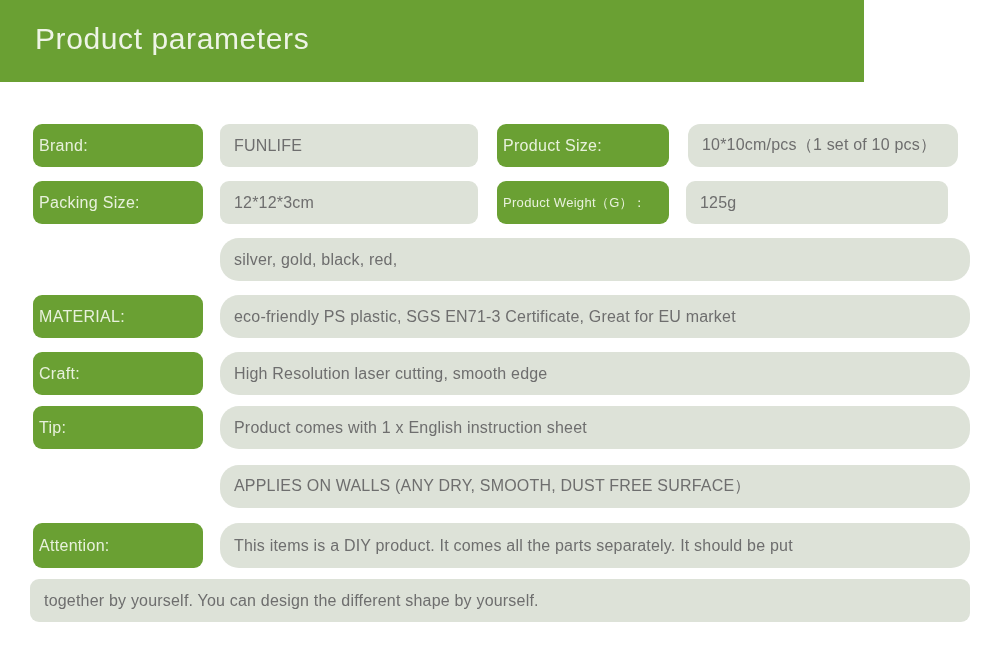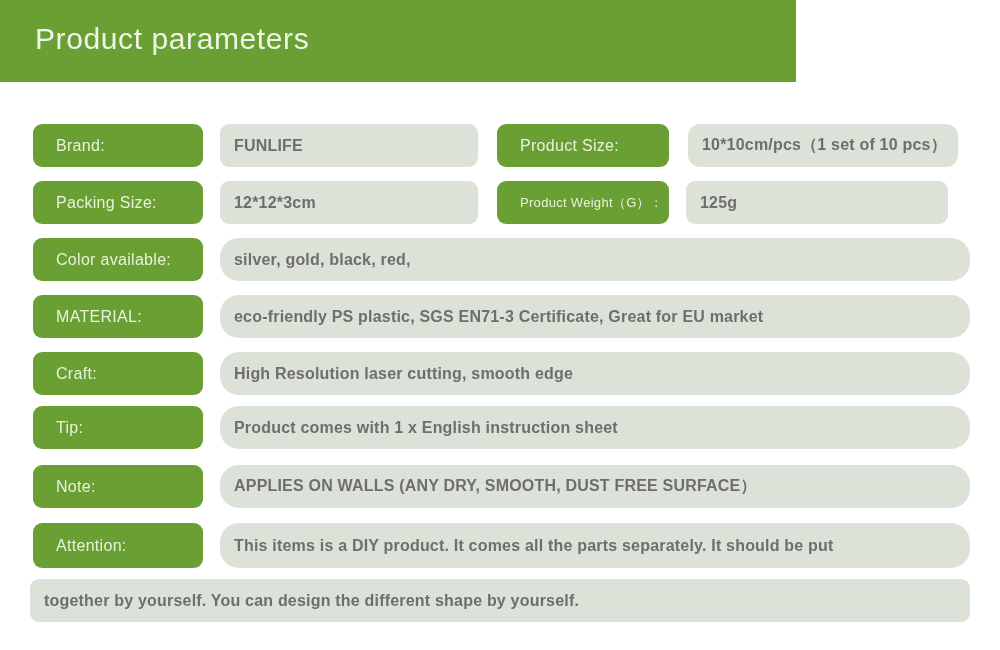--- a/index.html
+++ b/index.html
@@ -19,21 +19,21 @@
     width: 1000px;
     height: 650px;
     background: #ffffff;
   }
 
   
   .header-band {
     position: absolute;
     left: 0;
     top: 0;
-    width: 796px;
+    width: 864px;
     height: 82px;
     background: #6aa033;
   }
   .header-title {
     position: absolute;
     left: 35px;
     top: 22px;
     font-size: 30px;
     font-weight: 300;
     letter-spacing: 0.6px;
@@ -45,35 +45,35 @@
   .pill {
     position: absolute;
     box-sizing: border-box;
     border-radius: 9px;
     display: flex;
     align-items: center;
   }
   .pill.label {
     background: #6aa033;
     color: #e8f1dc;
-    padding-left: 23px;
+    padding-left: 6px;
     font-size: 16px;
     font-weight: 300;
     letter-spacing: 0.3px;
     white-space: nowrap;
   }
   .pill.label.small {
     font-size: 13px;
   }
   .pill.value {
     background: #dde2d8;
     color: #6e6e6e;
     padding-left: 14px;
     font-size: 16px;
-    font-weight: 700;
+    font-weight: 400;
     letter-spacing: 0.2px;
     white-space: nowrap;
   }
 
   
   .r1 { top: 124px;  height: 43px; }
   .r2 { top: 181px;  height: 43px; }
   .r3 { top: 238px;  height: 43px; }
   .r4 { top: 295px;  height: 43px; }
   .r5 { top: 352px;  height: 43px; }
@@ -104,33 +104,31 @@
   <div class="pill label r1 lbl-left">Brand:</div>
   <div class="pill value r1 val-left">FUNLIFE</div>
   <div class="pill label r1 lbl-mid">Product Size:</div>
   <div class="pill value r1 val-r1r">10*10cm/pcs（1 set of 10 pcs）</div>
 
   <div class="pill label r2 lbl-left">Packing Size:</div>
   <div class="pill value r2 val-left">12*12*3cm</div>
   <div class="pill label small r2 lbl-mid">Product Weight（G）：</div>
   <div class="pill value r2 val-r2r">125g</div>
 
-  <div class="pill label r3 lbl-left">Color available:</div>
   <div class="pill value r3 val-wide">silver, gold, black, red,</div>
 
   <div class="pill label r4 lbl-left">MATERIAL:</div>
   <div class="pill value r4 val-wide">eco-friendly PS plastic, SGS EN71-3 Certificate, Great for EU market</div>
 
   <div class="pill label r5 lbl-left">Craft:</div>
   <div class="pill value r5 val-wide">High Resolution laser cutting, smooth edge</div>
 
   <div class="pill label r6 lbl-left">Tip:</div>
   <div class="pill value r6 val-wide">Product comes with 1 x English instruction sheet</div>
 
-  <div class="pill label r7 lbl-left">Note:</div>
   <div class="pill value r7 val-wide">APPLIES ON WALLS (ANY DRY, SMOOTH, DUST FREE SURFACE）</div>
 
   <div class="pill label r8 lbl-left">Attention:</div>
   <div class="pill value r8 val-wide">This items is a DIY product. It comes all the parts separately. It should be put</div>
 
   <div class="pill value r9 val-full">together by yourself. You can design the different shape by yourself.</div>
 
 </div>
 
 </body></html>

